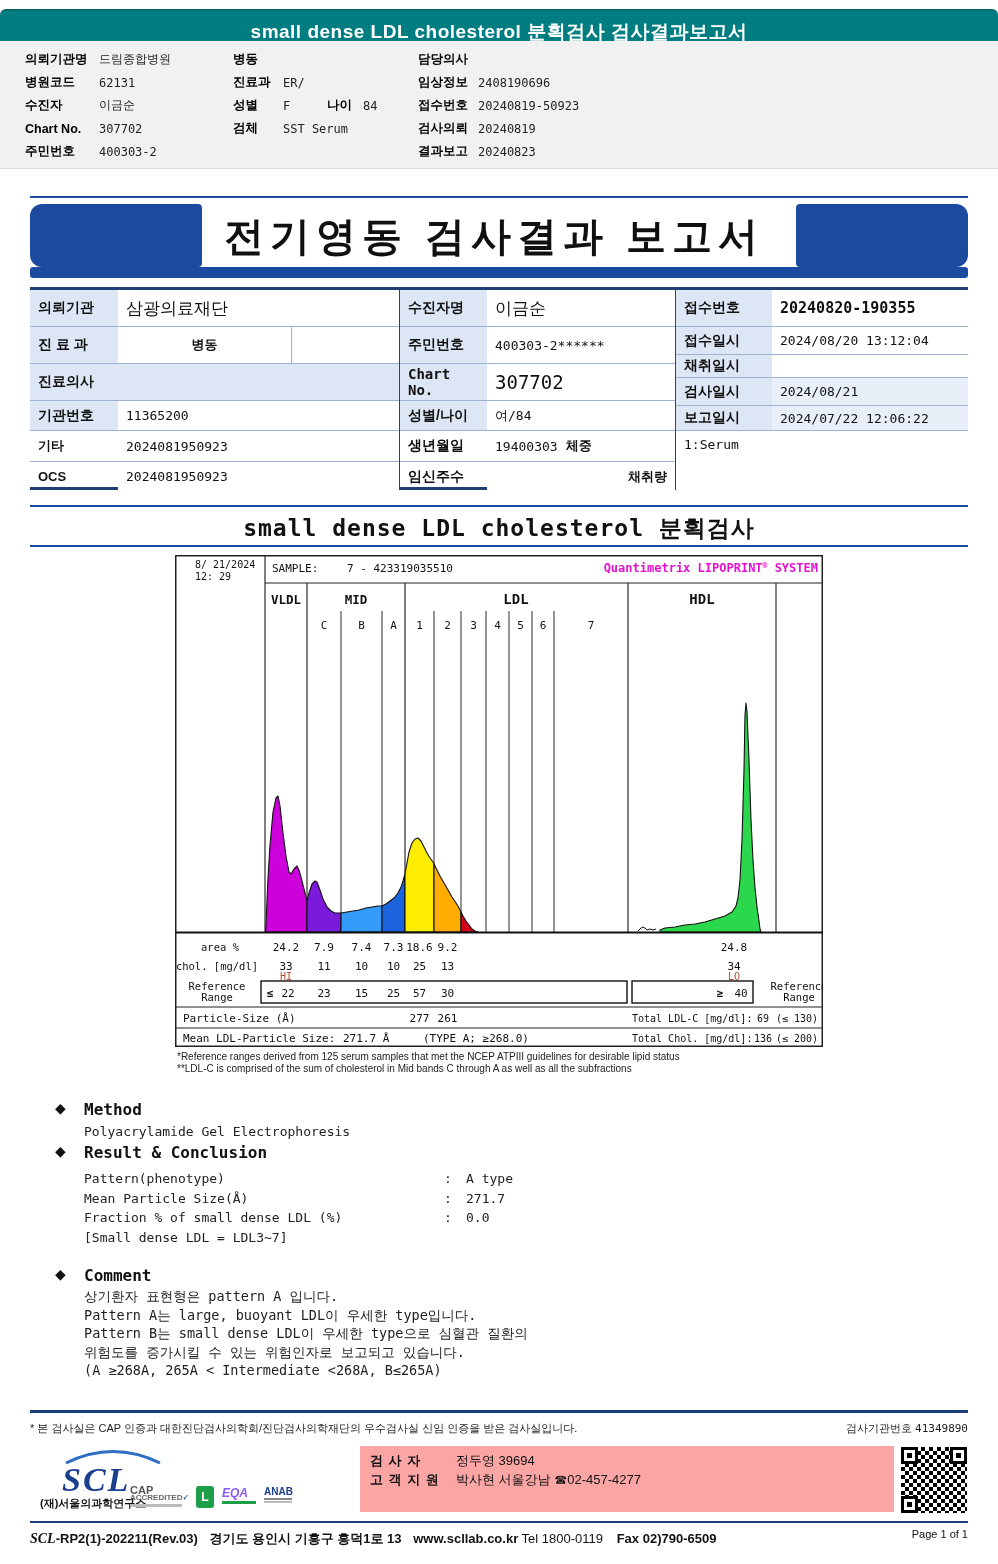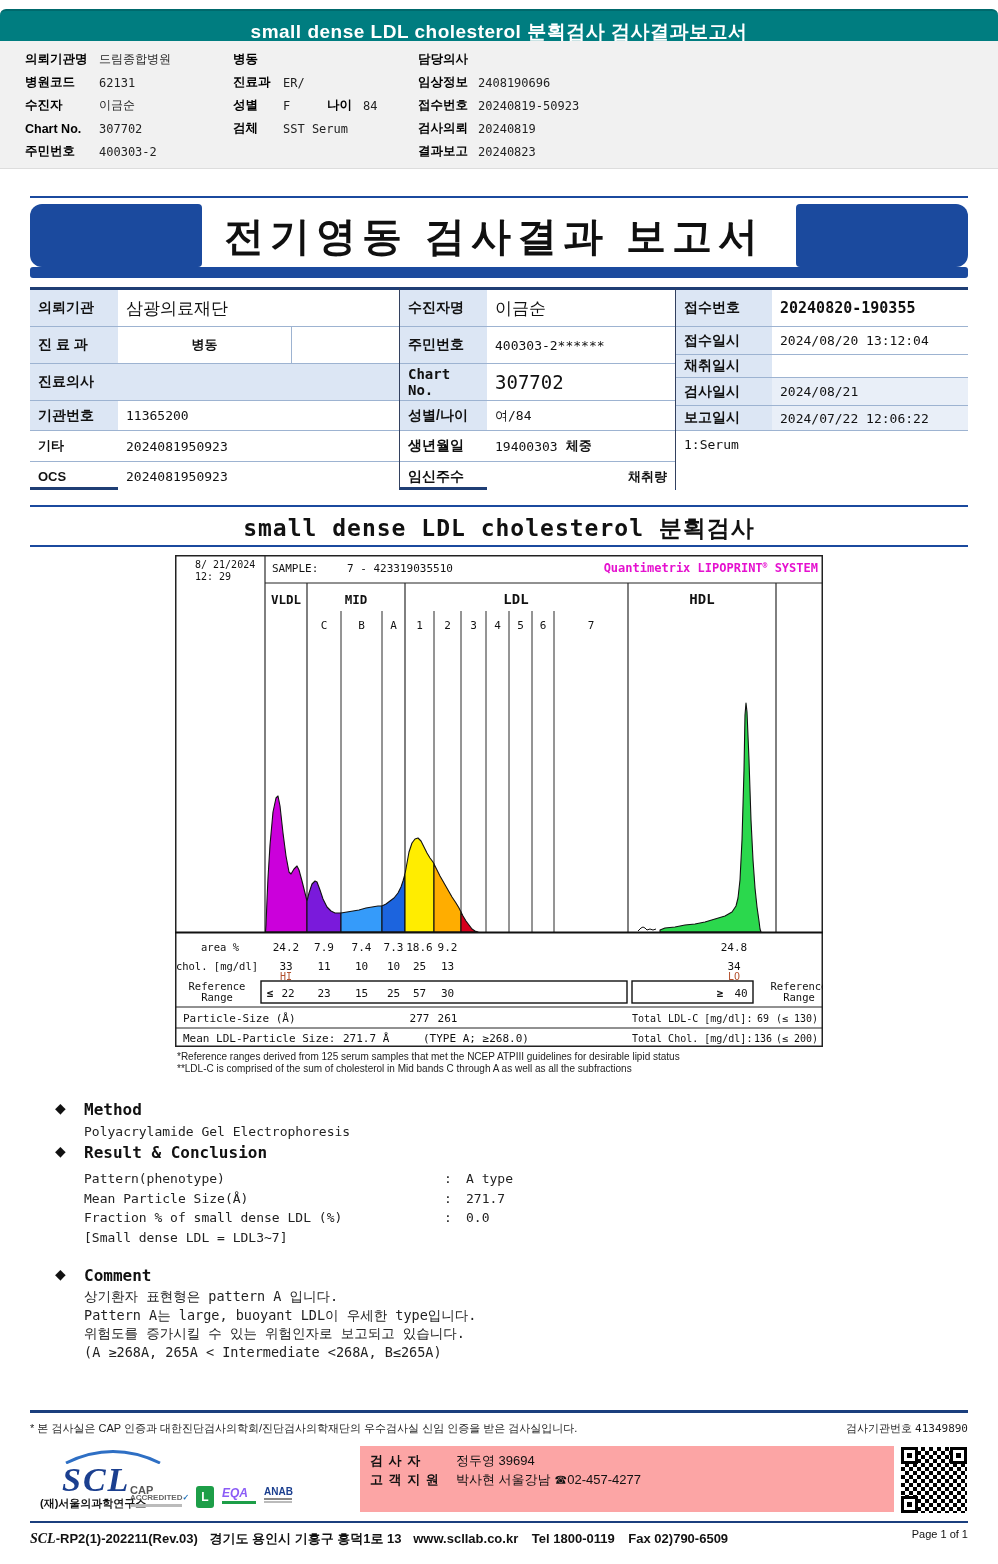--- a/index.html
+++ b/index.html
@@ -343,20 +343,21 @@
     <div class="r-row"><span class="r-lab">Mean Particle Size(Å)</span><span class="r-col">:</span><span>271.7</span></div>
     <div class="r-row"><span class="r-lab">Fraction % of small dense LDL (%)</span><span class="r-col">:</span><span>0.0</span></div>
     <div class="r-row">[Small dense LDL = LDL3~7]</div>
   </div>
 
   <span class="abs bullet" style="left:55px; top:1266px;">◆</span>
   <div class="abs h-mono" style="left:84px; top:1266px;">Comment</div>
   <div class="abs b-mono" style="left:84px; top:1287px; width:760px; line-height:18.5px; font-size:13.5px;">
     <div>상기환자 표현형은 pattern A 입니다.</div>
     <div>Pattern A는 large, buoyant LDL이 우세한 type입니다.</div>
+    <div>Pattern B는 small dense LDL이 우세한 type으로 심혈관 질환의</div>
     <div>위험도를 증가시킬 수 있는 위험인자로 보고되고 있습니다.</div>
     <div>(A ≥268A, 265A &lt; Intermediate &lt;268A, B≤265A)</div>
   </div>
 
   <div class="abs navy" style="left:30px; top:1410px; width:938px; height:3px;"></div>
   <div class="abs cert" style="left:30px; top:1421px; width:700px;">* 본 검사실은 CAP 인증과 대한진단검사의학회/진단검사의학재단의 우수검사실 신임 인증을 받은 검사실입니다.</div>
   <div class="abs cert" style="right:30px; top:1421px; text-align:right;">
     <span>검사기관번호</span>
     <span class="mono">41349890</span>
   </div>
@@ -403,18 +404,18 @@
     <div class="finder" style="right:0; top:0;"></div>
     <div class="finder" style="left:0; bottom:0;"></div>
   </div>
 
   <div class="abs navy" style="left:30px; top:1521px; width:938px; height:2px;"></div>
 
   <div class="abs botline" style="left:30px; top:1530px; width:840px;">
     <span class="it">SCL</span><span style="font-weight:bold;">-RP2(1)-202211(Rev.03)</span>
     <span style="font-weight:bold; margin-left:8px;">경기도 용인시 기흥구 흥덕1로 13</span>
     <span style="font-weight:bold; margin-left:8px;">www.scllab.co.kr</span>
-    <span style="font-weight:bold; margin-left:10px;">Tel 1800-0119</span>
+    <span style="font-weight:normal; ">Tel 1800-0119</span>
     <span style="font-weight:bold; margin-left:10px;">Fax 02)790-6509</span>
   </div>
   <div class="abs" style="right:30px; top:1528px; font-size:11px;">Page 1 of 1</div>
 
 </div>
 
 </body></html>

